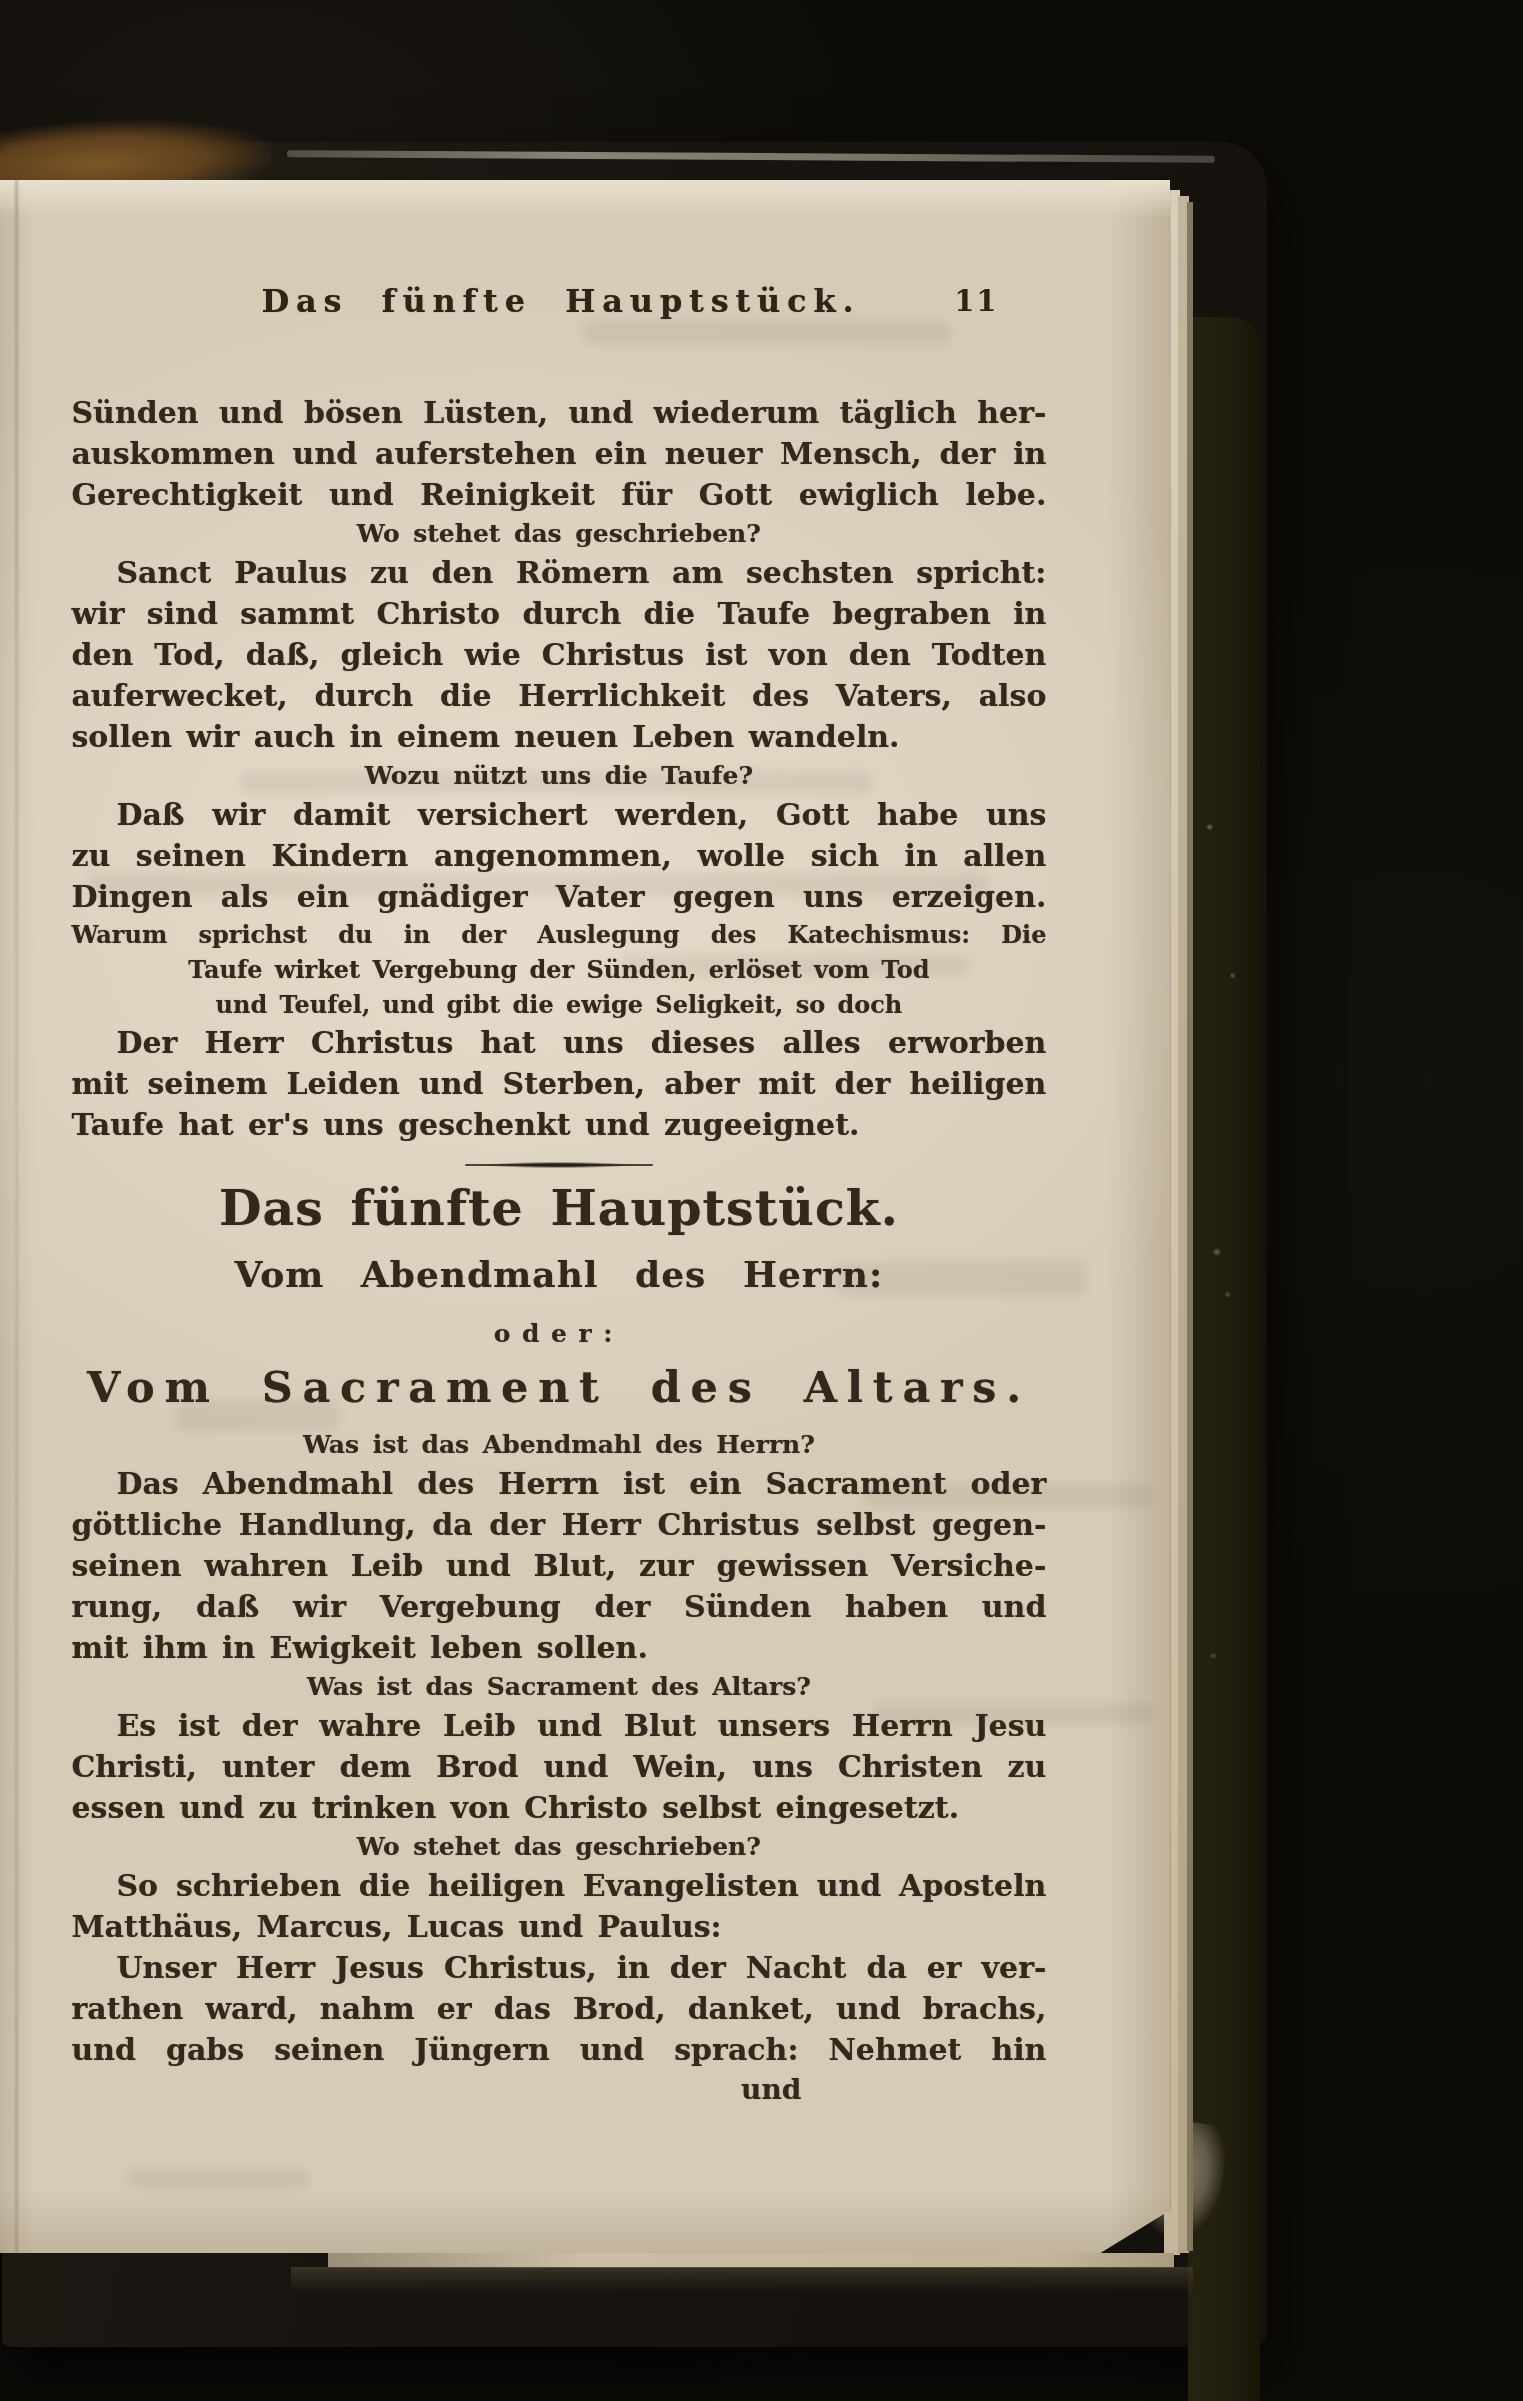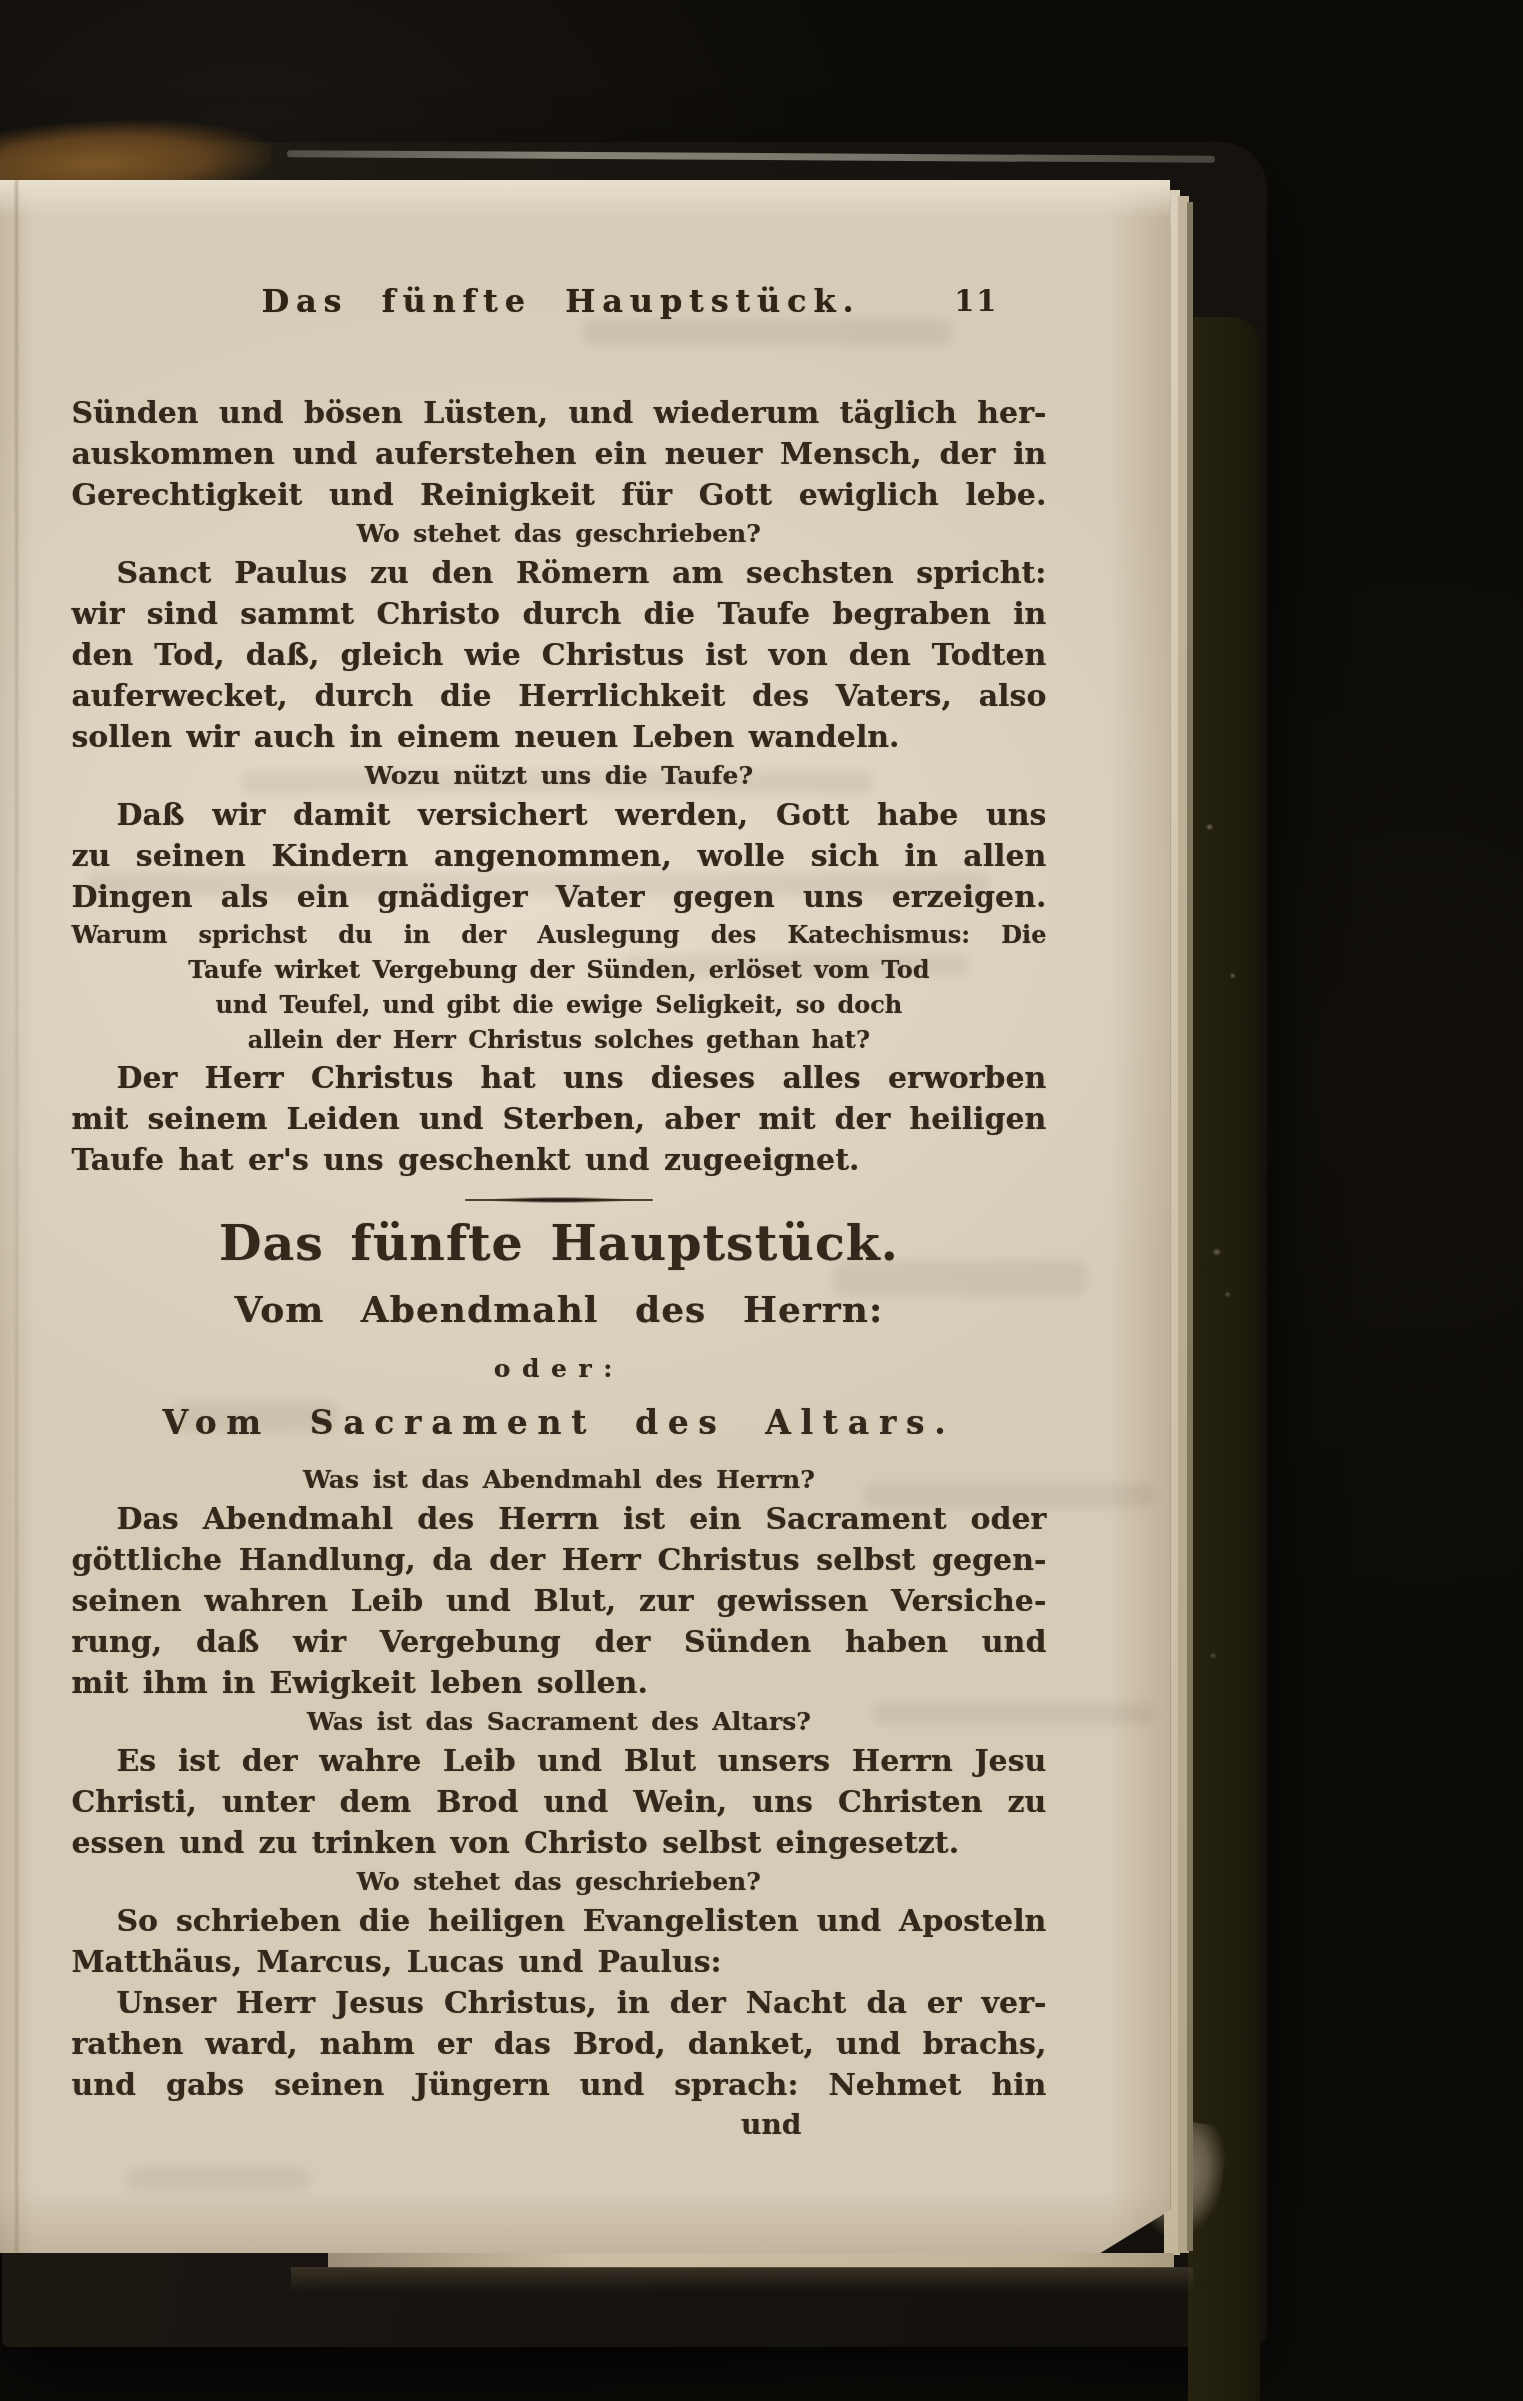--- a/index.html
+++ b/index.html
@@ -83,21 +83,21 @@
   .question{font-size:25px;line-height:37px;height:37px;text-align:center;word-spacing:4.9px;}
   .small{font-size:24px;line-height:35px;height:35px;word-spacing:3.9px;}
   .small.c{text-align:center;padding:0 53px;}
   .catchword{font-size:28px;line-height:39px;height:39px;text-align:right;padding-right:245px;}
   .rule{position:relative;width:209px;height:10.7px;margin:14.6px auto 8.7px;
     background:radial-gradient(ellipse 50% 44% at center, #271f14 28%, rgba(39,31,20,0) 72%);}
   .rule::after{content:"";position:absolute;left:5%;right:5%;top:45%;height:1.9px;background:rgba(39,31,20,0.8);border-radius:1px;}
   .h1{font-size:49px;line-height:58px;margin-top:8.7px;text-align:center;letter-spacing:1px;word-spacing:8.7px;}
   .h2{font-size:36px;line-height:45px;margin-top:15.5px;text-align:center;letter-spacing:1px;word-spacing:23px;}
   .h3{font-size:25px;line-height:29px;margin-top:21.3px;text-align:center;letter-spacing:11.6px;}
-  .h4{font-size:33px;line-height:41px;margin-top:19.4px;text-align:center;letter-spacing:9.7px;word-spacing:17.5px;}
+  .h4{font-size:43px;line-height:41px;margin-top:19.4px;text-align:center;letter-spacing:9.7px;word-spacing:17.5px;}
   .h4 + .question{margin-top:17.5px;text-align:center;}
 </style>
 </head>
 <body>
 
 <div class="stage">
 
   <div class="cover">
     <div class="cover-speckle"></div>
   </div>
@@ -139,21 +139,20 @@
         <div class="line body j">den Tod, daß, gleich wie Christus ist von den Todten</div>
         <div class="line body j">auferwecket, durch die Herrlichkeit des Vaters, also</div>
         <div class="line body">sollen wir auch in einem neuen Leben wandeln.</div>
         <div class="line question">Wozu nützt uns die Taufe?</div>
         <div class="line body j ind">Daß wir damit versichert werden, Gott habe uns</div>
         <div class="line body j">zu seinen Kindern angenommen, wolle sich in allen</div>
         <div class="line body j">Dingen als ein gnädiger Vater gegen uns erzeigen.</div>
         <div class="line small j">Warum sprichst du in der Auslegung des Katechismus: Die</div>
         <div class="line small c">Taufe wirket Vergebung der Sünden, erlöset vom Tod</div>
         <div class="line small c">und Teufel, und gibt die ewige Seligkeit, so doch</div>
-        <div class="line small c">allein der Herr Christus solches gethan hat?</div>
         <div class="line body j ind">Der Herr Christus hat uns dieses alles erworben</div>
         <div class="line body j">mit seinem Leiden und Sterben, aber mit der heiligen</div>
         <div class="line body">Taufe hat er's uns geschenkt und zugeeignet.</div>
         <div class="rule"></div>
         <div class="line h1">Das fünfte Hauptstück.</div>
         <div class="line h2">Vom Abendmahl des Herrn:</div>
         <div class="line h3">oder:</div>
         <div class="line h4">Vom Sacrament des Altars.</div>
         <div class="line question">Was ist das Abendmahl des Herrn?</div>
         <div class="line body j ind">Das Abendmahl des Herrn ist ein Sacrament oder</div>

